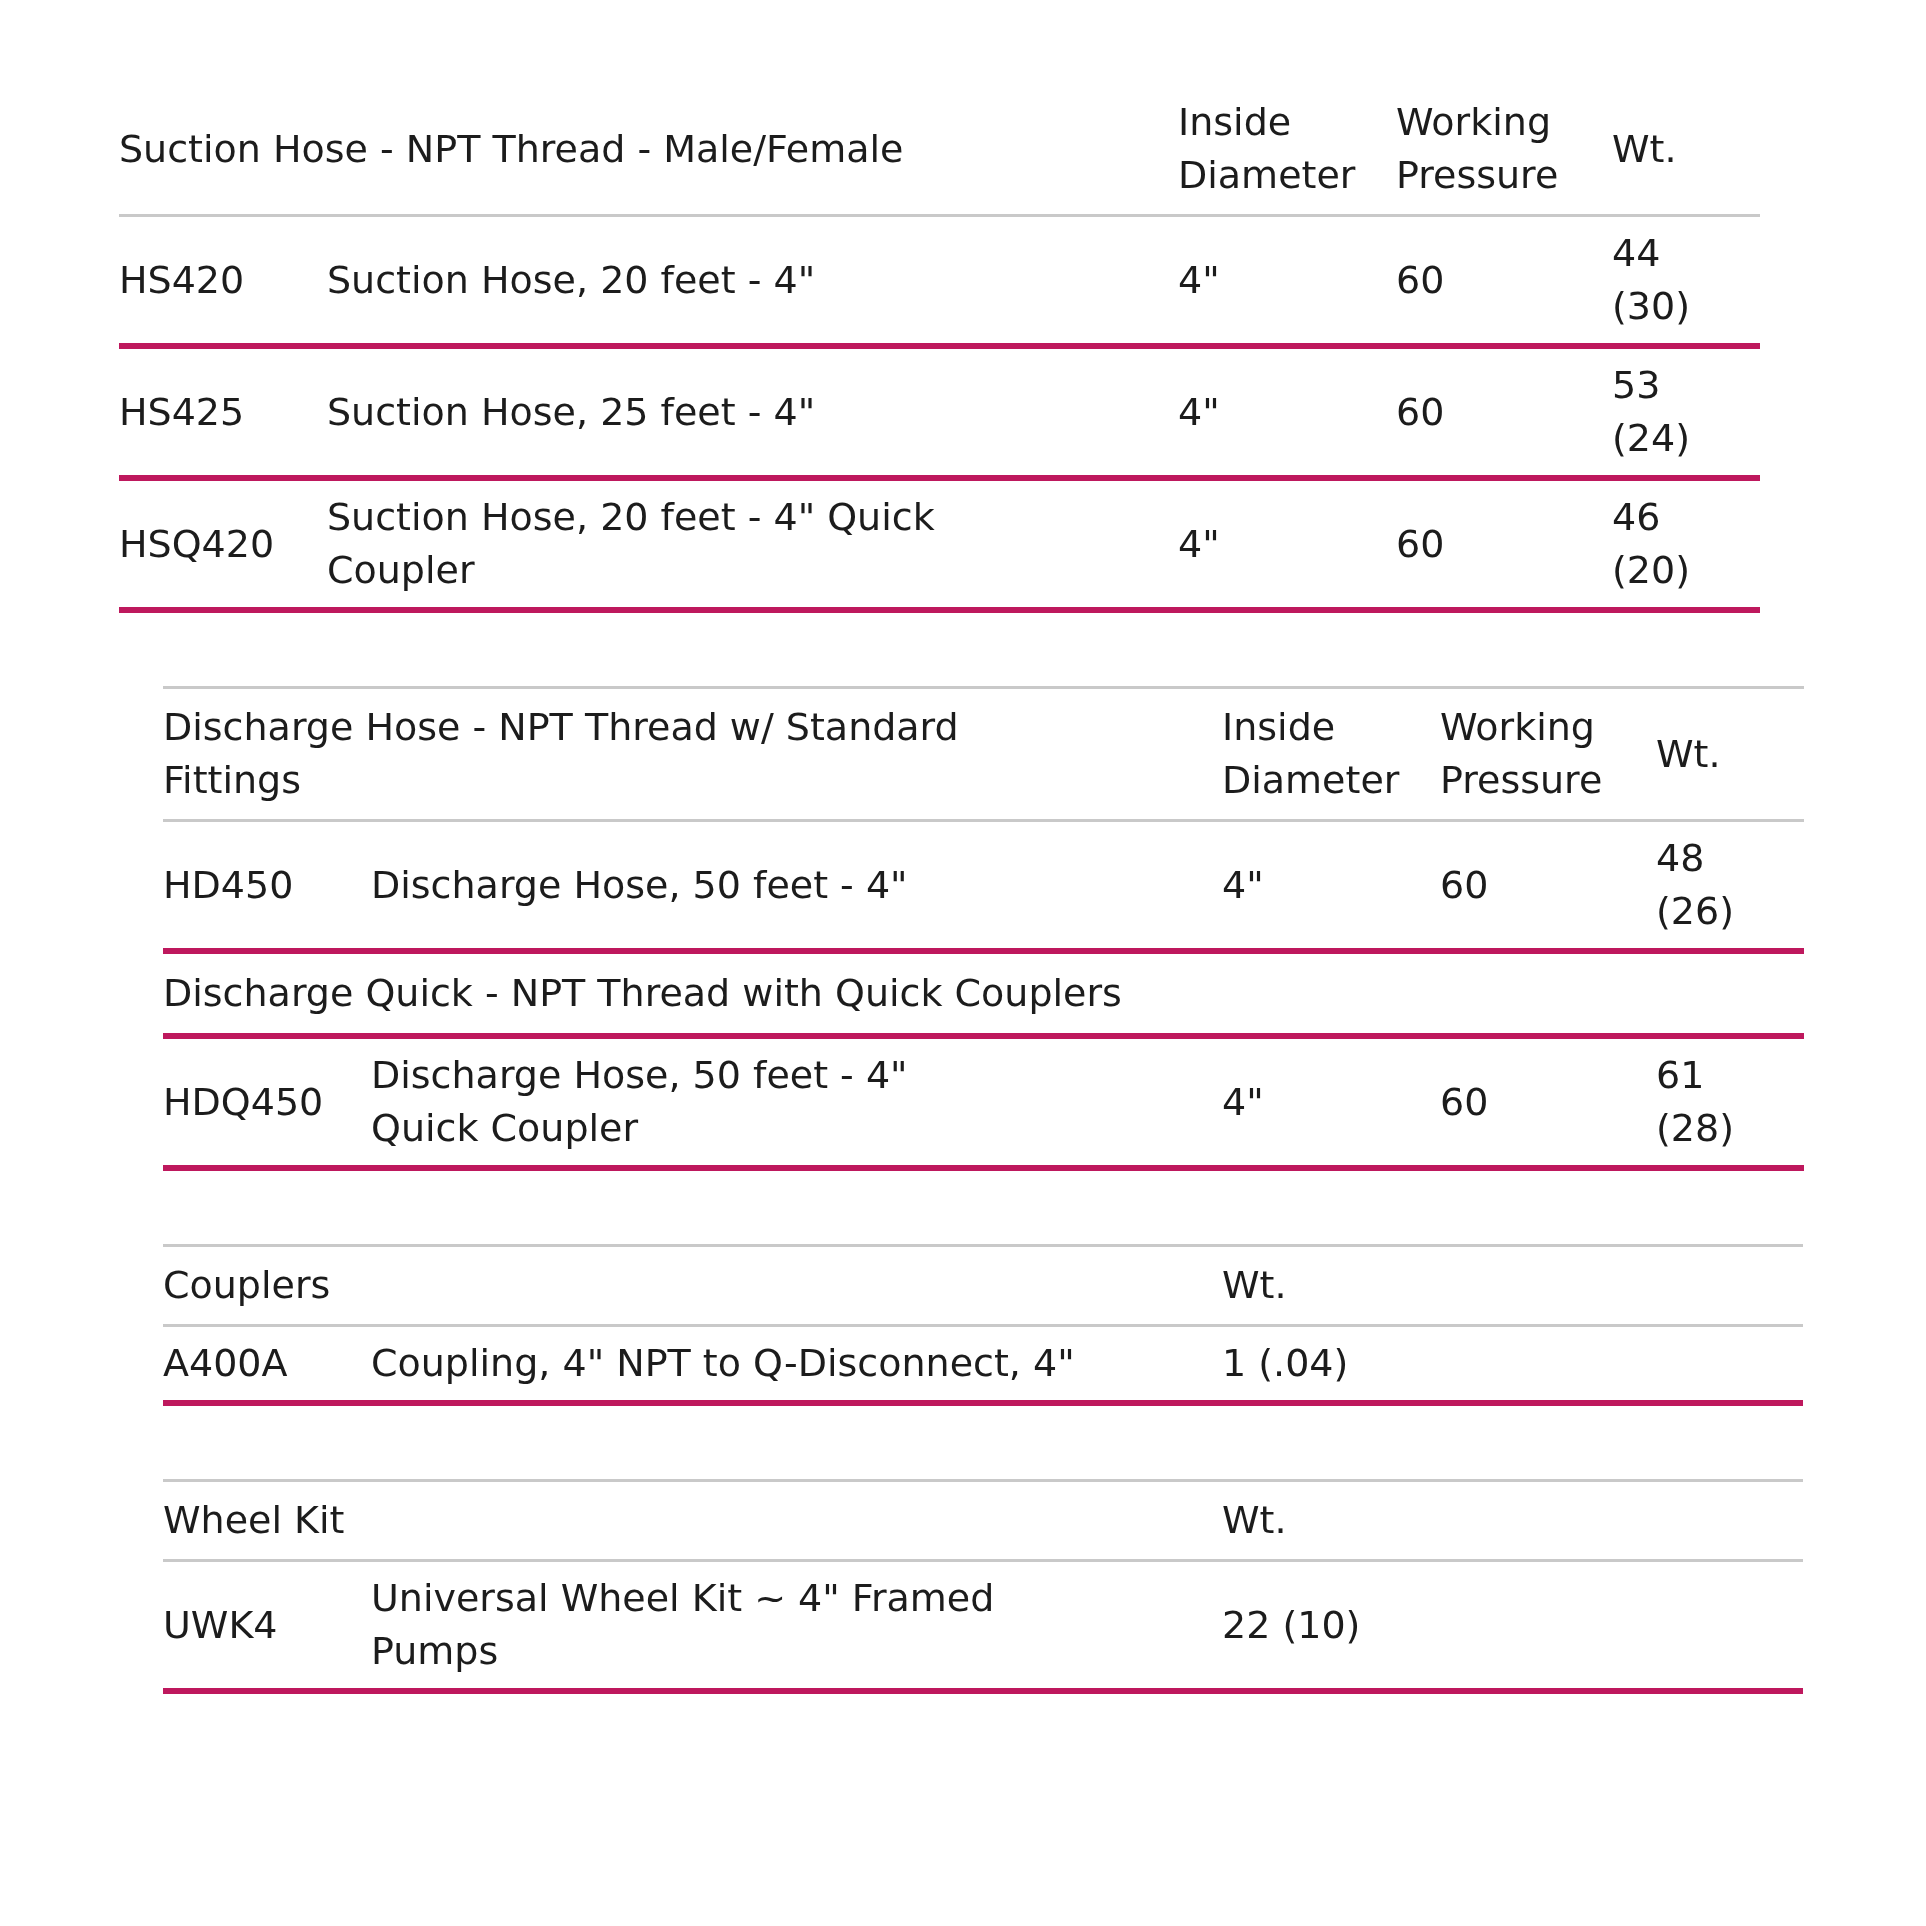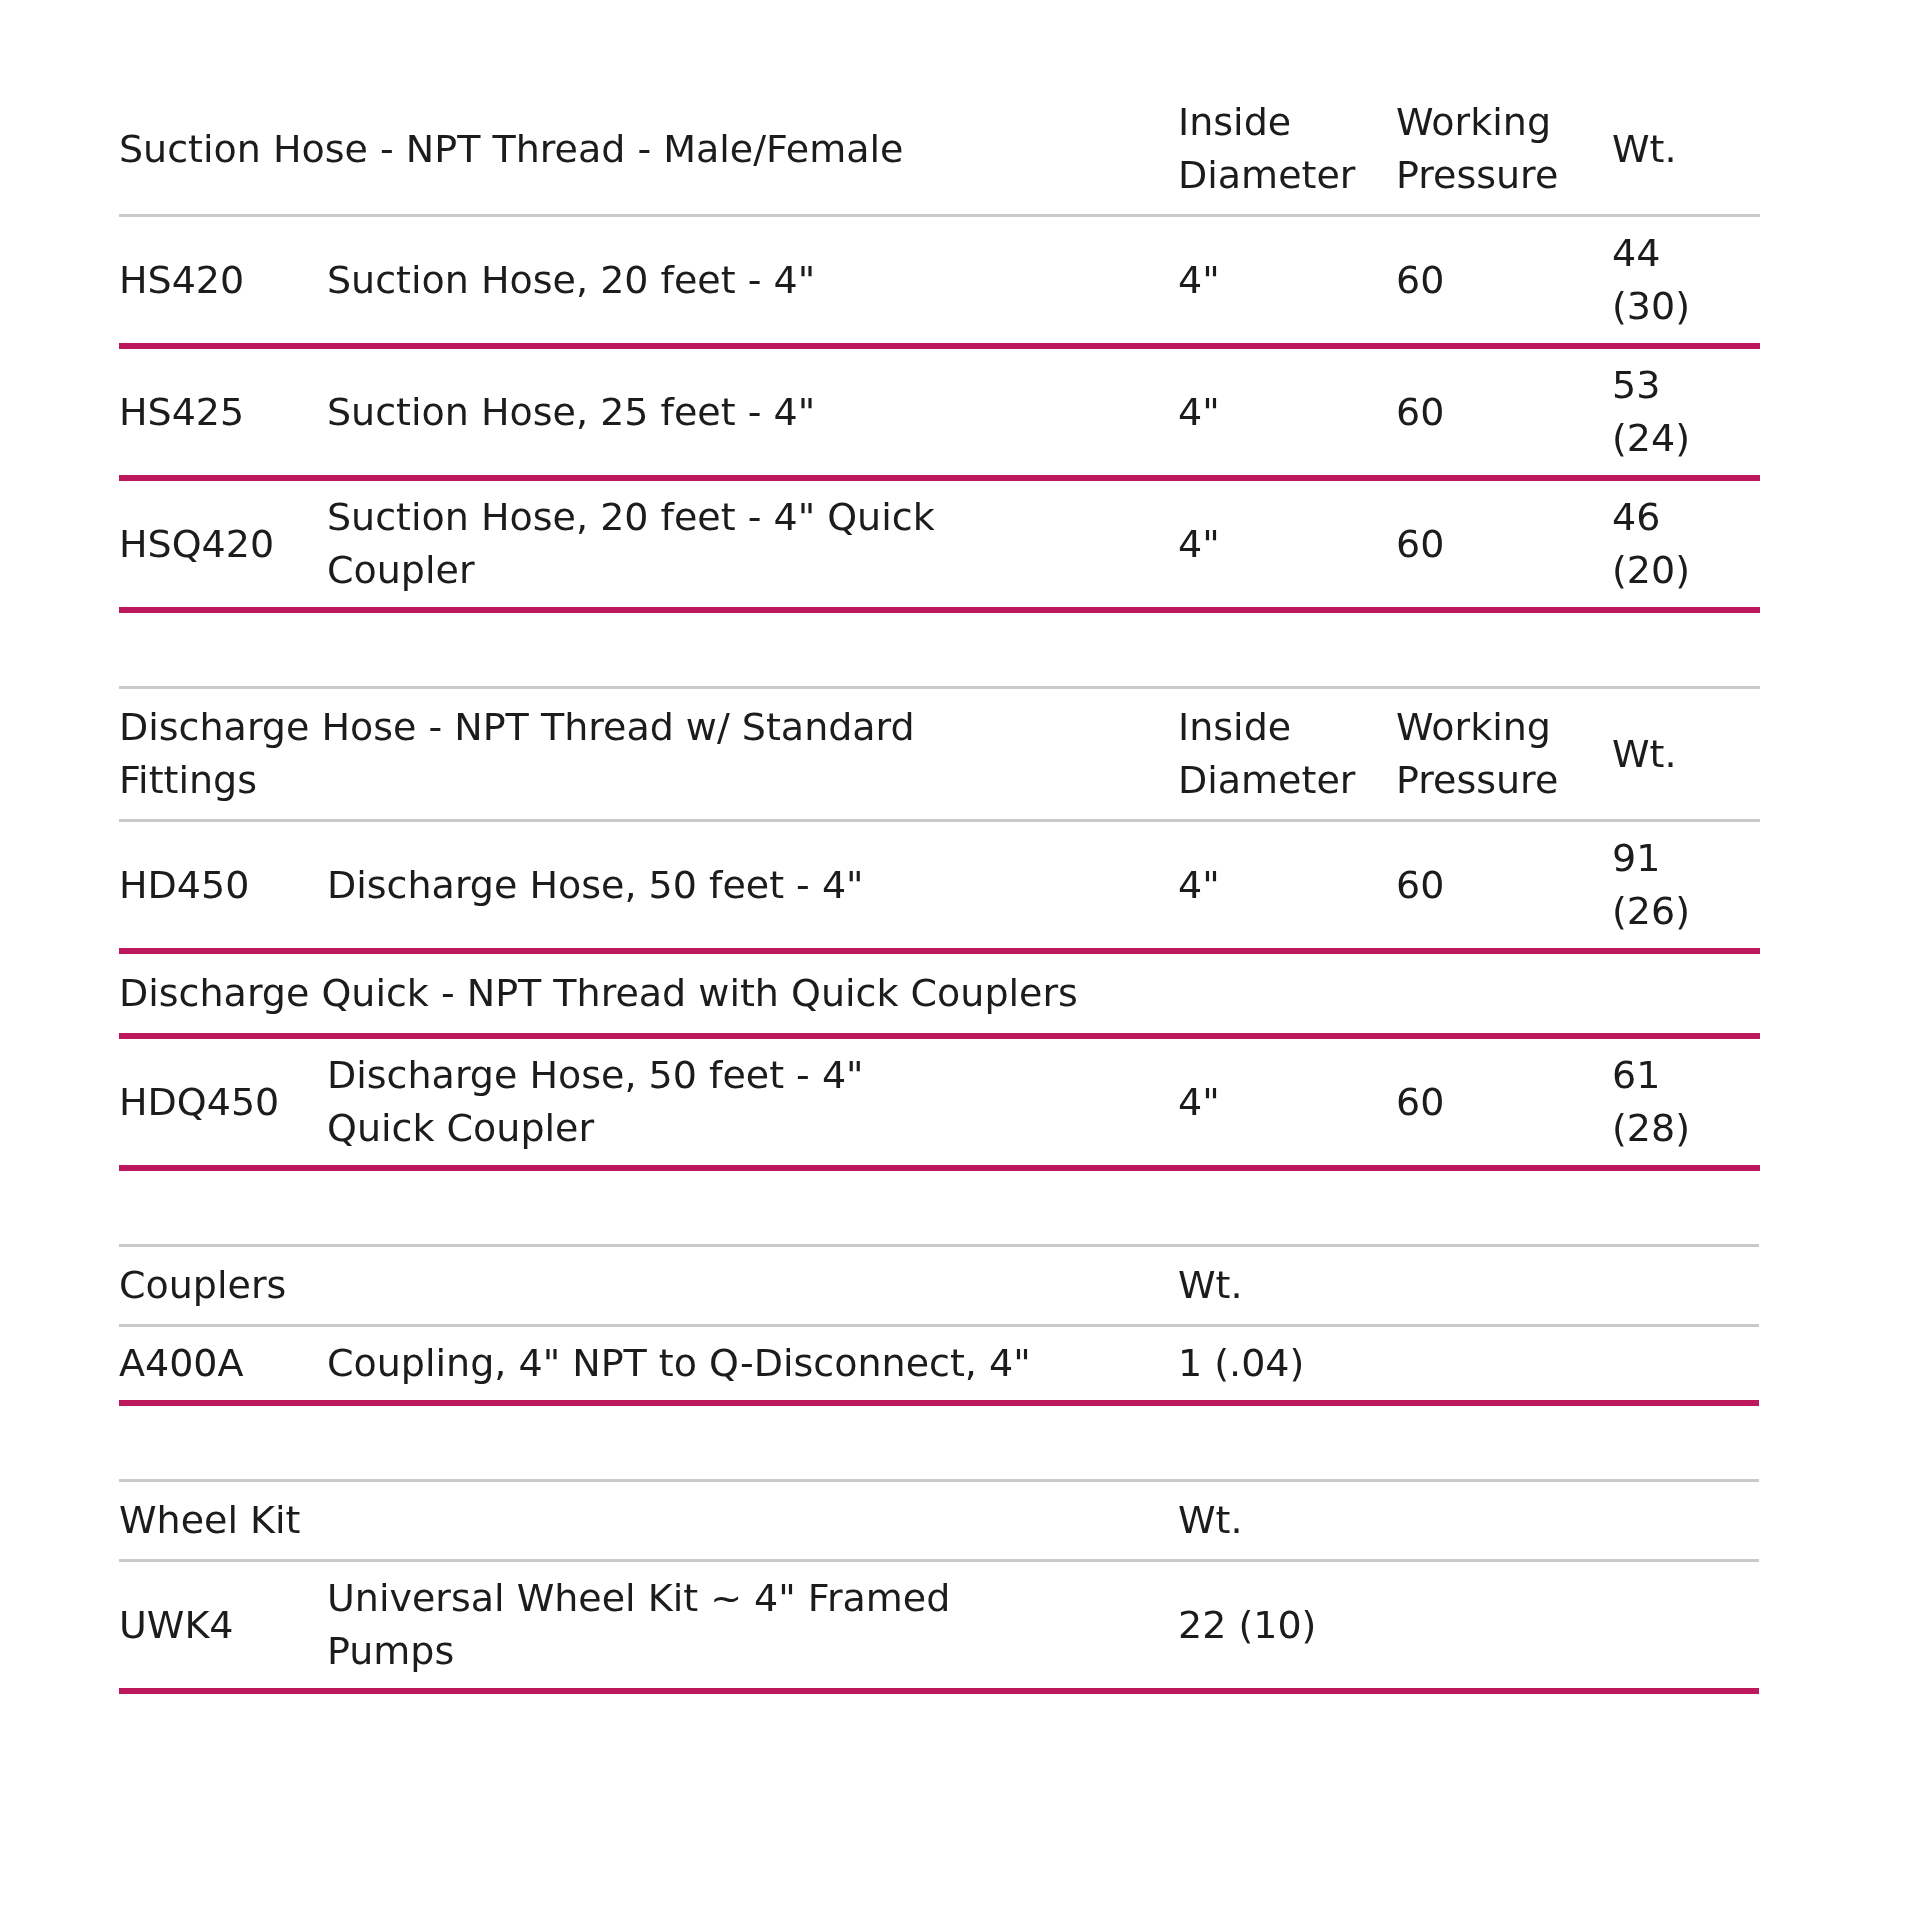--- a/index.html
+++ b/index.html
@@ -18,20 +18,21 @@
     line-height: 53px;
     color: #1c1c1c;
   }
   table.spec {
     border-collapse: collapse;
     table-layout: fixed;
     width: 1640px;
   }
   table.spec.bordered-top {
     border-top: 3px solid #c9c9c9;
+    margin-left: 44px;
   }
   table.spec + table.spec {
     margin-top: 73px;
   }
   th, td {
     font-weight: normal;
     text-align: left;
     vertical-align: middle;
     padding: 10px 0;
   }
@@ -133,21 +134,21 @@
     </thead>
     <tbody>
       <tr>
         <td>HD450</td>
         <td>
             <div class="desc-narrow">Discharge Hose, 50 feet - 4"</div>
           </td>
         <td>4"</td>
         <td>60</td>
         <td>
-            <div class="wt-wrap">91 (26)</div>
+            <div class="wt-wrap">48 (26)</div>
           </td>
       </tr>
       <tr>
         <td colspan="5" class="section-cell">Discharge Quick - NPT Thread with Quick Couplers</td>
       </tr>
       <tr>
         <td>HDQ450</td>
         <td>
             <div class="desc-narrow">Discharge Hose, 50 feet - 4" Quick Coupler</div>
           </td>

